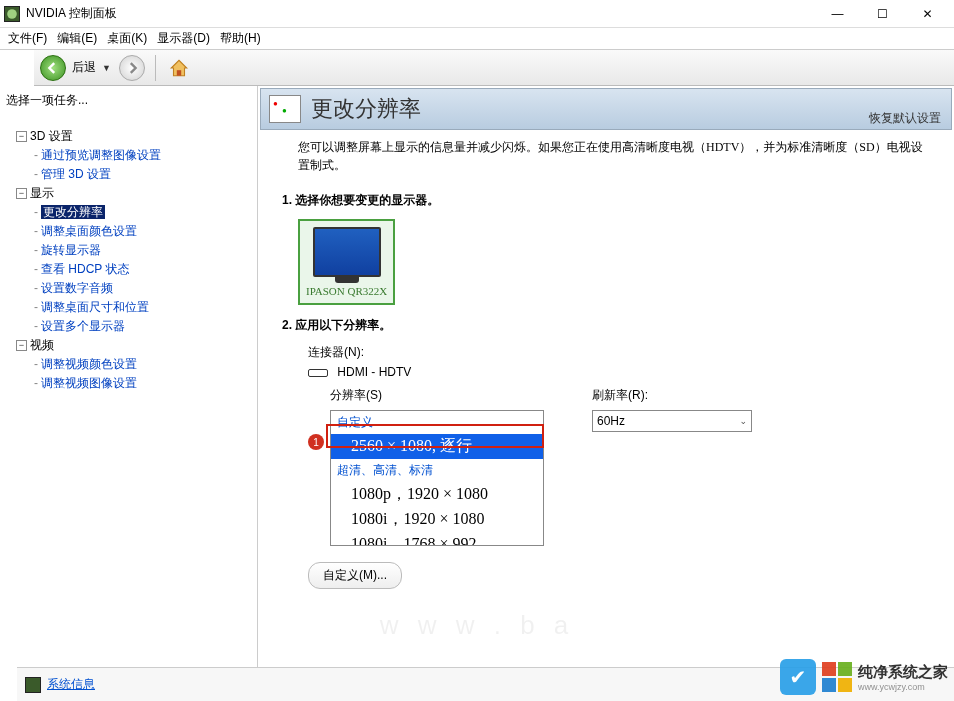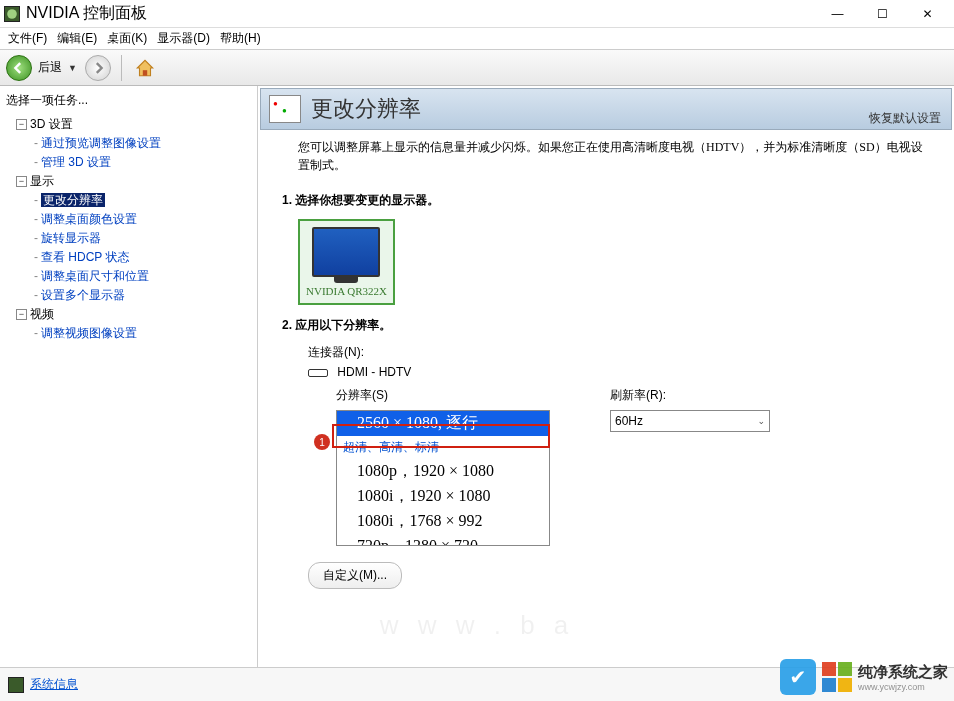--- a/index.html
+++ b/index.html
@@ -1,40 +1,40 @@
 <!DOCTYPE html>
 <html><head>
 <meta charset="utf-8">
 <style>
 * { box-sizing: border-box; margin: 0; padding: 0; }
 body { font-family: "Microsoft YaHei", SimSun, Arial, sans-serif; font-size: 12px; background: #fff; width: 954px; height: 701px; overflow: hidden; position: relative; }
 
 .titlebar { height: 28px; background: #fff; border-bottom: 1px solid #ddd; display: flex; align-items: center; padding: 0 4px; }
 .titlebar .app-icon { width: 16px; height: 16px; background: #3a5a2a; border: 1px solid #222; margin-right: 6px; display: flex; align-items: center; justify-content: center; }
 .titlebar .app-icon svg { width: 12px; height: 12px; }
-.titlebar .title { flex: 1; font-size: 16px; }
+.titlebar .title { flex: 1; font-size: 12px; }
 .titlebar .win-btns { display: flex; }
 .titlebar .win-btn { width: 45px; height: 28px; display: flex; align-items: center; justify-content: center; cursor: pointer; }
 
 .menubar { height: 22px; background: #fff; border-bottom: 1px solid #ccc; display: flex; align-items: center; padding: 0 4px; gap: 2px; }
 .menubar .menu-item { padding: 2px 4px; cursor: pointer; font-size: 12px; }
 
-.toolbar { height: 36px; background: linear-gradient(#fafafa,#e8e8e8); border-bottom: 1px solid #bbb; display: flex; align-items: center; padding: 0 6px; gap: 4px; }
+.toolbar { height: 36px; background: linear-gradient(#fafafa,#e8e8e8); border-bottom: 1px solid #bbb; display: flex; align-items: center; padding: 0 6px; gap: 4px; margin-left: 34px; }
 .toolbar .nav-btn { width: 26px; height: 26px; border-radius: 50%; background: radial-gradient(#fff,#d0d0d0); border: 1px solid #aaa; display: flex; align-items: center; justify-content: center; cursor: pointer; }
 .toolbar .nav-btn.green { background: radial-gradient(#a0e080,#3a9020); border-color: #2a7010; }
 .toolbar .back-label { font-size: 12px; margin: 0 2px; }
 .toolbar .chev { font-size: 9px; color: #333; margin-right: 4px; }
 .toolbar .sep { width: 1px; height: 26px; background: #bbb; margin: 0 6px; }
 .toolbar .home-btn { width: 26px; height: 26px; display: flex; align-items: center; justify-content: center; cursor: pointer; }
 
 .main { display: flex; height: 660px; }
 
 .sidebar { width: 258px; border-right: 1px solid #ccc; padding: 4px 2px; overflow: auto; }
 .sidebar .task-hdr { font-size: 12px; padding: 2px 4px 6px 4px; }
-.tree { font-size: 12px; }
+.tree { font-size: 12px; margin-top: 12px; }
 .tree-node { padding: 1px 0 1px 14px; }
 .tree-node .toggle { display: inline-block; width: 11px; height: 11px; border: 1px solid #888; text-align: center; line-height: 9px; font-size: 9px; margin-right: 3px; cursor: pointer; background: #fff; color: #333; vertical-align: middle; }
 .tree-node .cat-label { color: #000; }
 .tree-leaf { padding: 1px 0 1px 32px; }
 .tree-leaf a { color: #0040c0; text-decoration: none; cursor: pointer; }
 .tree-leaf.selected a { background: #0a246a; color: #fff; padding: 0 2px; }
 .tree-leaf .dash { color: #888; margin-right: 3px; }
 
 .content { flex: 1; padding: 0; overflow: hidden; position: relative; }
 .page-hdr { height: 42px; background: linear-gradient(#d8e4f0,#b8cce0); border: 1px solid #9ab; margin: 2px 2px 0 2px; display: flex; align-items: center; padding: 0 8px; position: relative; }
@@ -51,38 +51,38 @@
 
 .monitor-box { display: inline-block; text-align: center; padding: 6px; border: 2px solid #4aa040; background: #eaf6ea; }
 .monitor { width: 68px; height: 50px; background: linear-gradient(#2060c0,#1040a0); border: 2px solid #333; border-radius: 2px; margin: 0 auto 4px; position: relative; }
 .monitor::after { content: ""; position: absolute; bottom: -8px; left: 50%; transform: translateX(-50%); width: 24px; height: 6px; background: #333; border-radius: 0 0 3px 3px; }
 .monitor-label { font-family: SimSun, serif; font-size: 11px; color: #3a7a30; margin-top: 8px; }
 
 .field-row { margin: 4px 0 4px 10px; font-size: 12px; }
 .field-label { display: inline-block; }
 .connector-icon { display: inline-block; width: 20px; height: 8px; border: 1px solid #333; border-radius: 2px; vertical-align: middle; margin-right: 6px; }
 
-.res-row { display: flex; gap: 60px; margin-top: 8px; margin-left: 10px; padding-left: 28px; }
+.res-row { display: flex; gap: 48px; margin-top: 8px; margin-left: 4px; padding-left: 28px; }
 .res-col { }
 .res-list-wrap { position: relative; margin-top: 6px; }
 .badge { position: absolute; left: -22px; width: 16px; height: 16px; background: #d03020; color: #fff; border-radius: 50%; font-size: 10px; display: flex; align-items: center; justify-content: center; }
 .badge.b1 { top: 24px; }
 .res-list { width: 214px; height: 136px; border: 1px solid #888; overflow: auto; background: #fff; position: relative; }
 .res-list .group { padding: 3px 6px; color: #0050d0; font-family: SimSun, serif; font-size: 12px; }
 .res-list .opt { padding: 2px 6px 2px 20px; font-family: SimSun, serif; font-size: 16px; cursor: pointer; }
 .res-list .opt.sel { background: #1060e8; color: #fff; }
 .red-box { position: absolute; border: 2px solid #d02010; pointer-events: none; }
 .red-box.rb1 { left: -4px; top: 14px; width: 218px; height: 24px; }
 
 .refresh-select { width: 160px; height: 22px; border: 1px solid #888; background: #fff; padding: 2px 4px; font-size: 12px; margin-top: 6px; display: flex; align-items: center; justify-content: space-between; cursor: pointer; }
 .refresh-select .chev2 { font-size: 9px; color: #555; }
 
 .custom-btn { margin: 16px 0 0 10px; padding: 4px 14px; border: 1px solid #bbb; border-radius: 12px; background: linear-gradient(#fff,#eee); font-size: 12px; cursor: pointer; display: inline-block; }
 
-.statusbar { position: absolute; left: 0; right: 0; bottom: 0; height: 34px; border-top: 1px solid #ccc; display: flex; align-items: center; padding: 0 8px; background: #f7f7f7; }
+.statusbar { position: absolute; left: 17px; right: 0; bottom: 0; height: 34px; border-top: 1px solid #ccc; display: flex; align-items: center; padding: 0 8px; background: #f7f7f7; }
 .statusbar .sys-icon { width: 16px; height: 16px; background: #3a5a2a; border: 1px solid #222; margin-right: 6px; }
 .statusbar .sys-link { color: #0050d0; text-decoration: underline; cursor: pointer; font-size: 12px; }
 .statusbar .spacer { flex: 1; }
 
 .bottom-btns { position: absolute; right: 18px; bottom: 40px; display: flex; gap: 8px; }
 .btn { padding: 3px 0; border: 1px solid #999; background: linear-gradient(#fdfdfd,#e5e5e5); font-size: 12px; cursor: pointer; color: #888; }
 .badge2 { position: absolute; right: 236px; bottom: 48px; width: 16px; height: 16px; background: #d03020; color: #fff; border-radius: 50%; font-size: 10px; display: flex; align-items: center; justify-content: center; }
 
 .watermark { position: absolute; right: 6px; bottom: 6px; display: flex; align-items: center; gap: 6px; opacity: 0.92; pointer-events: none; }
 .watermark .wm-sq { width: 36px; height: 36px; background: #2aa0e8; border-radius: 6px; display: flex; align-items: center; justify-content: center; color: #fff; font-size: 20px; }
@@ -146,60 +146,63 @@
     <div class="tree">
       <div class="tree-node"><span class="toggle">−</span><span class="cat-label">3D 设置</span></div>
       <div class="tree-leaf"><span class="dash">-</span><a>通过预览调整图像设置</a></div>
       <div class="tree-leaf"><span class="dash">-</span><a>管理 3D 设置</a></div>
 
       <div class="tree-node"><span class="toggle">−</span><span class="cat-label">显示</span></div>
       <div class="tree-leaf selected"><span class="dash">-</span><a>更改分辨率</a></div>
       <div class="tree-leaf"><span class="dash">-</span><a>调整桌面颜色设置</a></div>
       <div class="tree-leaf"><span class="dash">-</span><a>旋转显示器</a></div>
       <div class="tree-leaf"><span class="dash">-</span><a>查看 HDCP 状态</a></div>
+      <div class="tree-leaf"><span class="dash">-</span><a>设置数字音频</a></div>
       <div class="tree-leaf"><span class="dash">-</span><a>调整桌面尺寸和位置</a></div>
       <div class="tree-leaf"><span class="dash">-</span><a>设置多个显示器</a></div>
 
       <div class="tree-node"><span class="toggle">−</span><span class="cat-label">视频</span></div>
+      <div class="tree-leaf"><span class="dash">-</span><a>调整视频颜色设置</a></div>
       <div class="tree-leaf"><span class="dash">-</span><a>调整视频图像设置</a></div>
     </div>
   </div>
 
   <div class="content">
     <div class="page-hdr">
       <div class="hdr-icon"></div>
       <div class="hdr-title">更改分辨率</div>
       <div class="restore">恢复默认设置</div>
     </div>
 
     <div class="content-body">
       <div class="desc">您可以调整屏幕上显示的信息量并减少闪烁。如果您正在使用高清晰度电视（HDTV），并为标准清晰度（SD）电视设置制式。</div>
 
       <div class="section-title">1.  选择你想要变更的显示器。</div>
       <div class="monitor-box">
         <div class="monitor"></div>
-        <div class="monitor-label">NVIDIA QR322X</div>
+        <div class="monitor-label">IPASON QR322X</div>
       </div>
 
       <div class="section-title">2.  应用以下分辨率。</div>
 
       <div class="field-row">
         <span class="field-label">连接器(N):</span>
       </div>
       <div class="field-row">
         <span class="connector-icon"></span>
         <span>HDMI - HDTV</span>
       </div>
 
       <div class="res-row">
         <div class="res-col">
           <span>分辨率(S)</span>
           <div class="res-list-wrap">
             <div class="badge b1">1</div>
             <div class="res-list">
+              <div class="group">自定义</div>
               <div class="opt sel">2560 × 1080, 逐行</div>
               <div class="group">超清、高清、标清</div>
               <div class="opt">1080p，1920 × 1080</div>
               <div class="opt">1080i，1920 × 1080</div>
               <div class="opt">1080i，1768 × 992</div>
               <div class="opt">720p，1280 × 720</div>
             </div>
             <div class="red-box rb1"></div>
           </div>
         </div>

